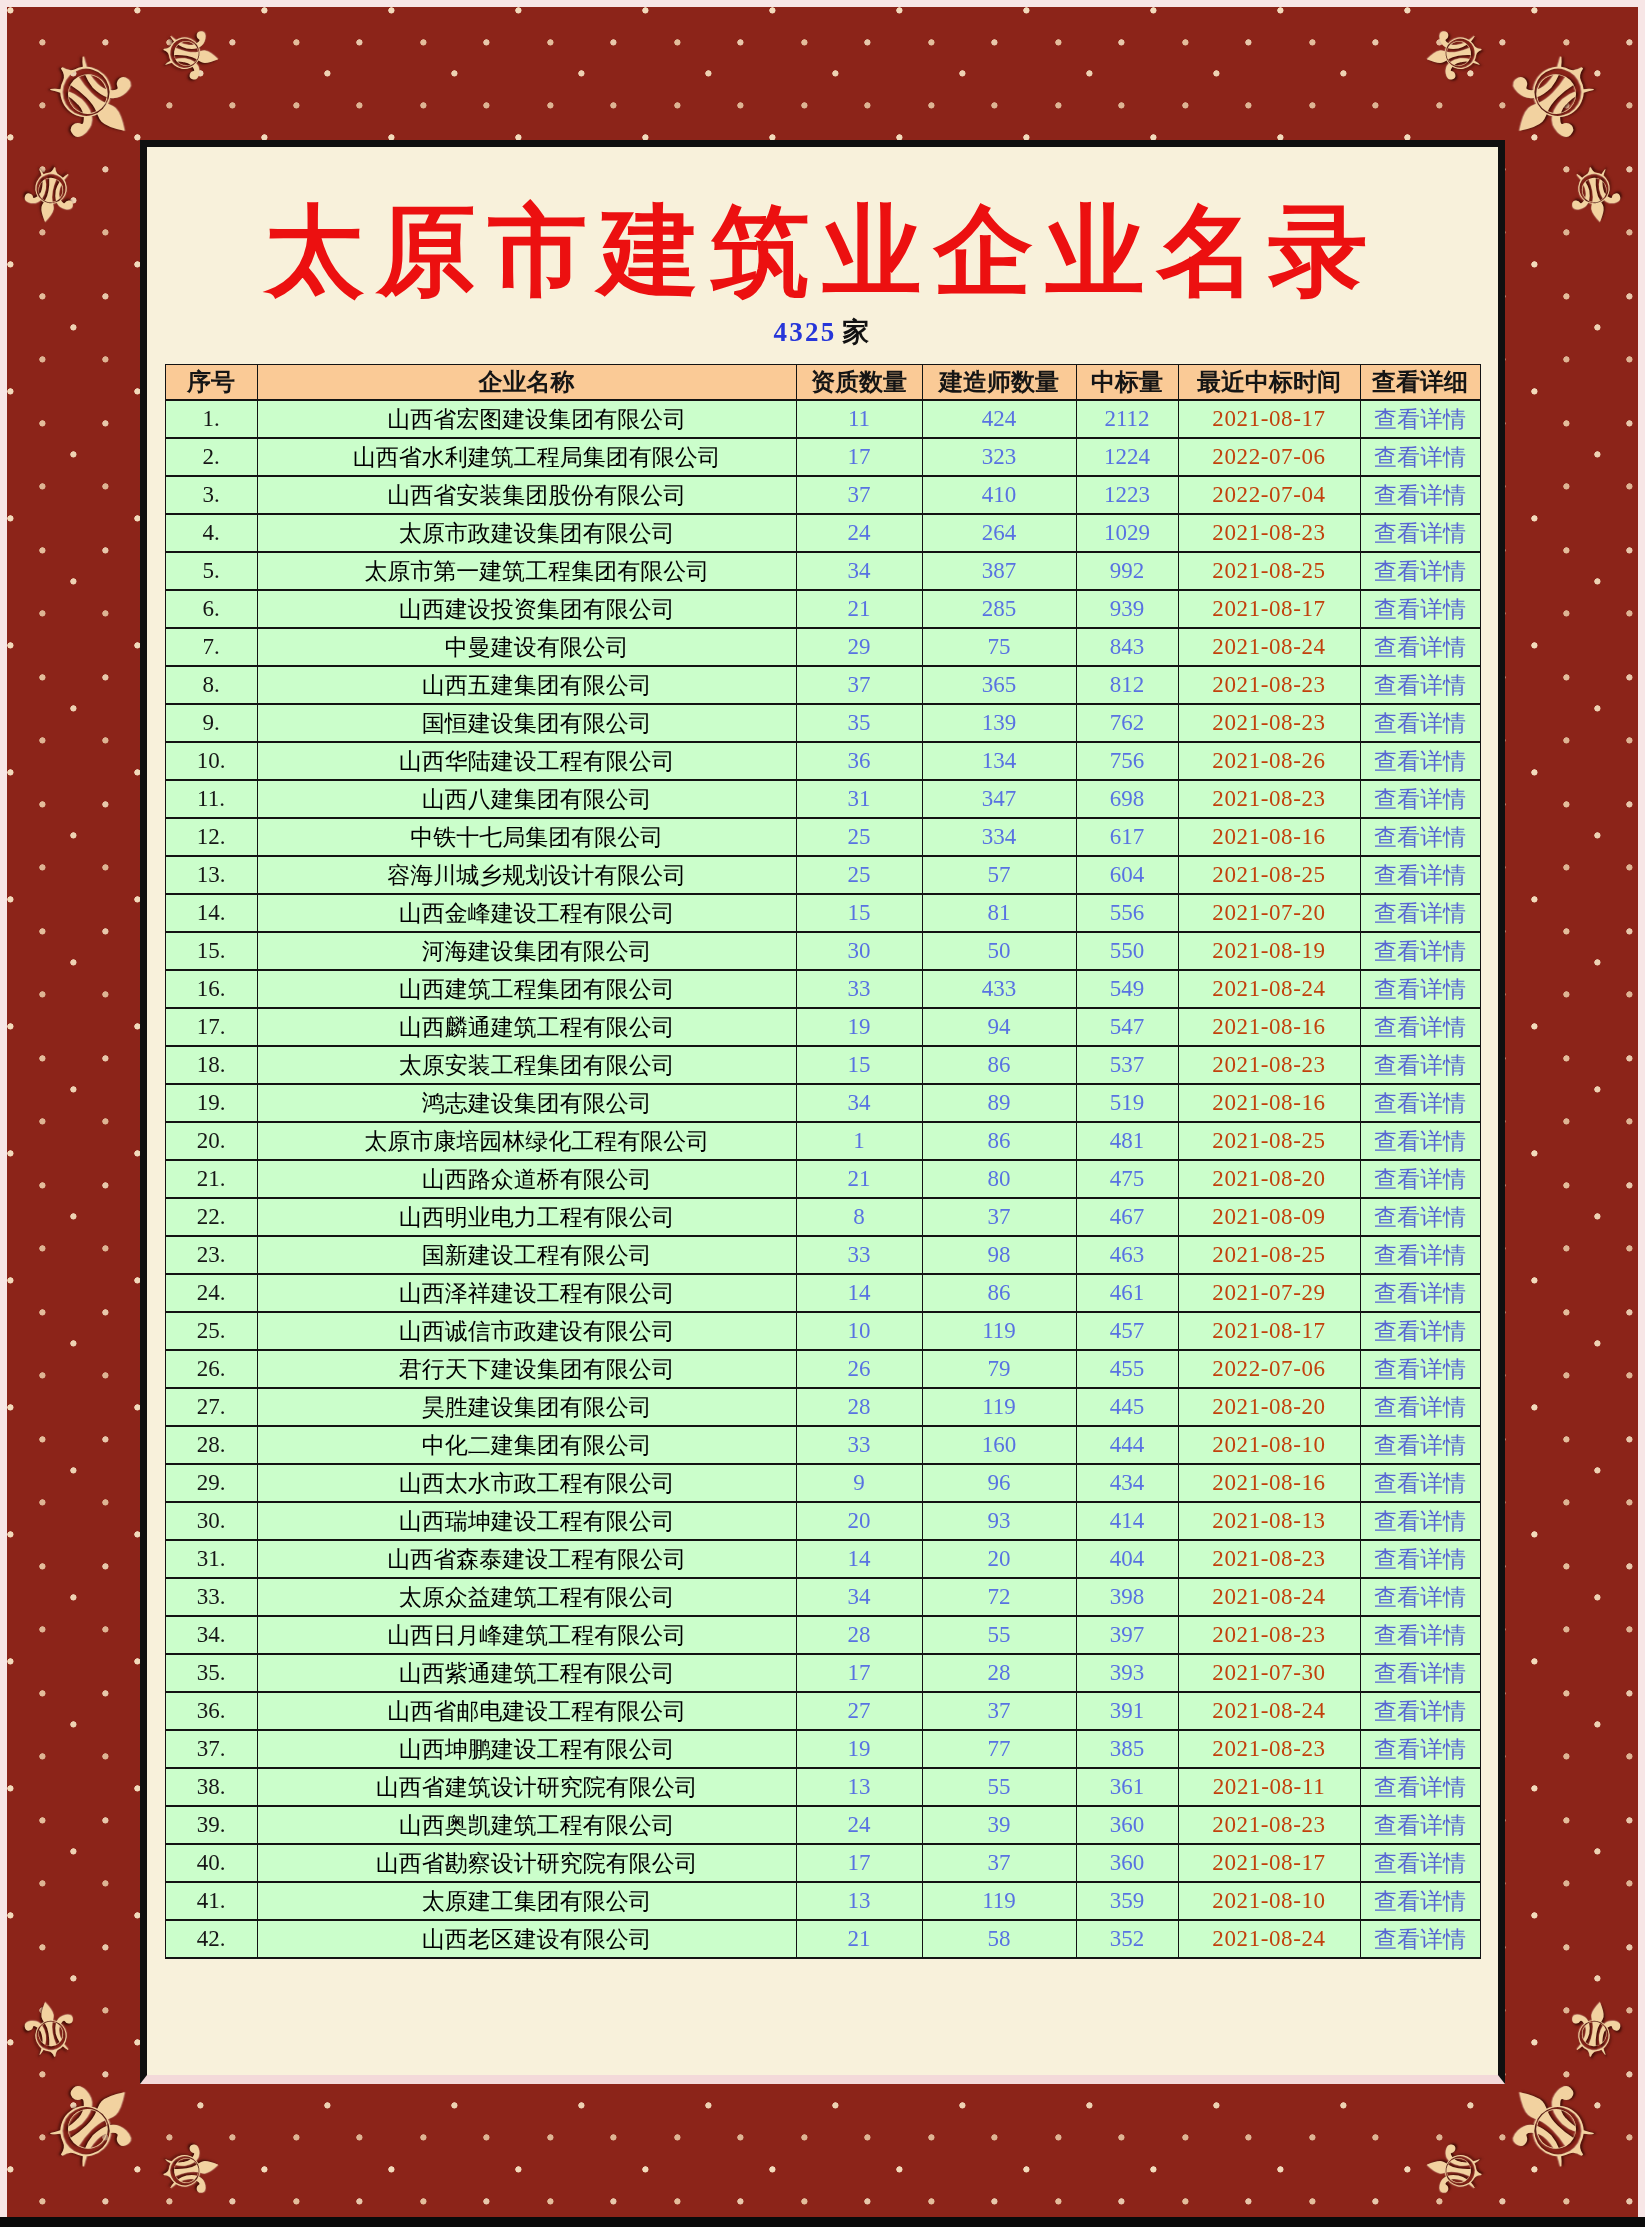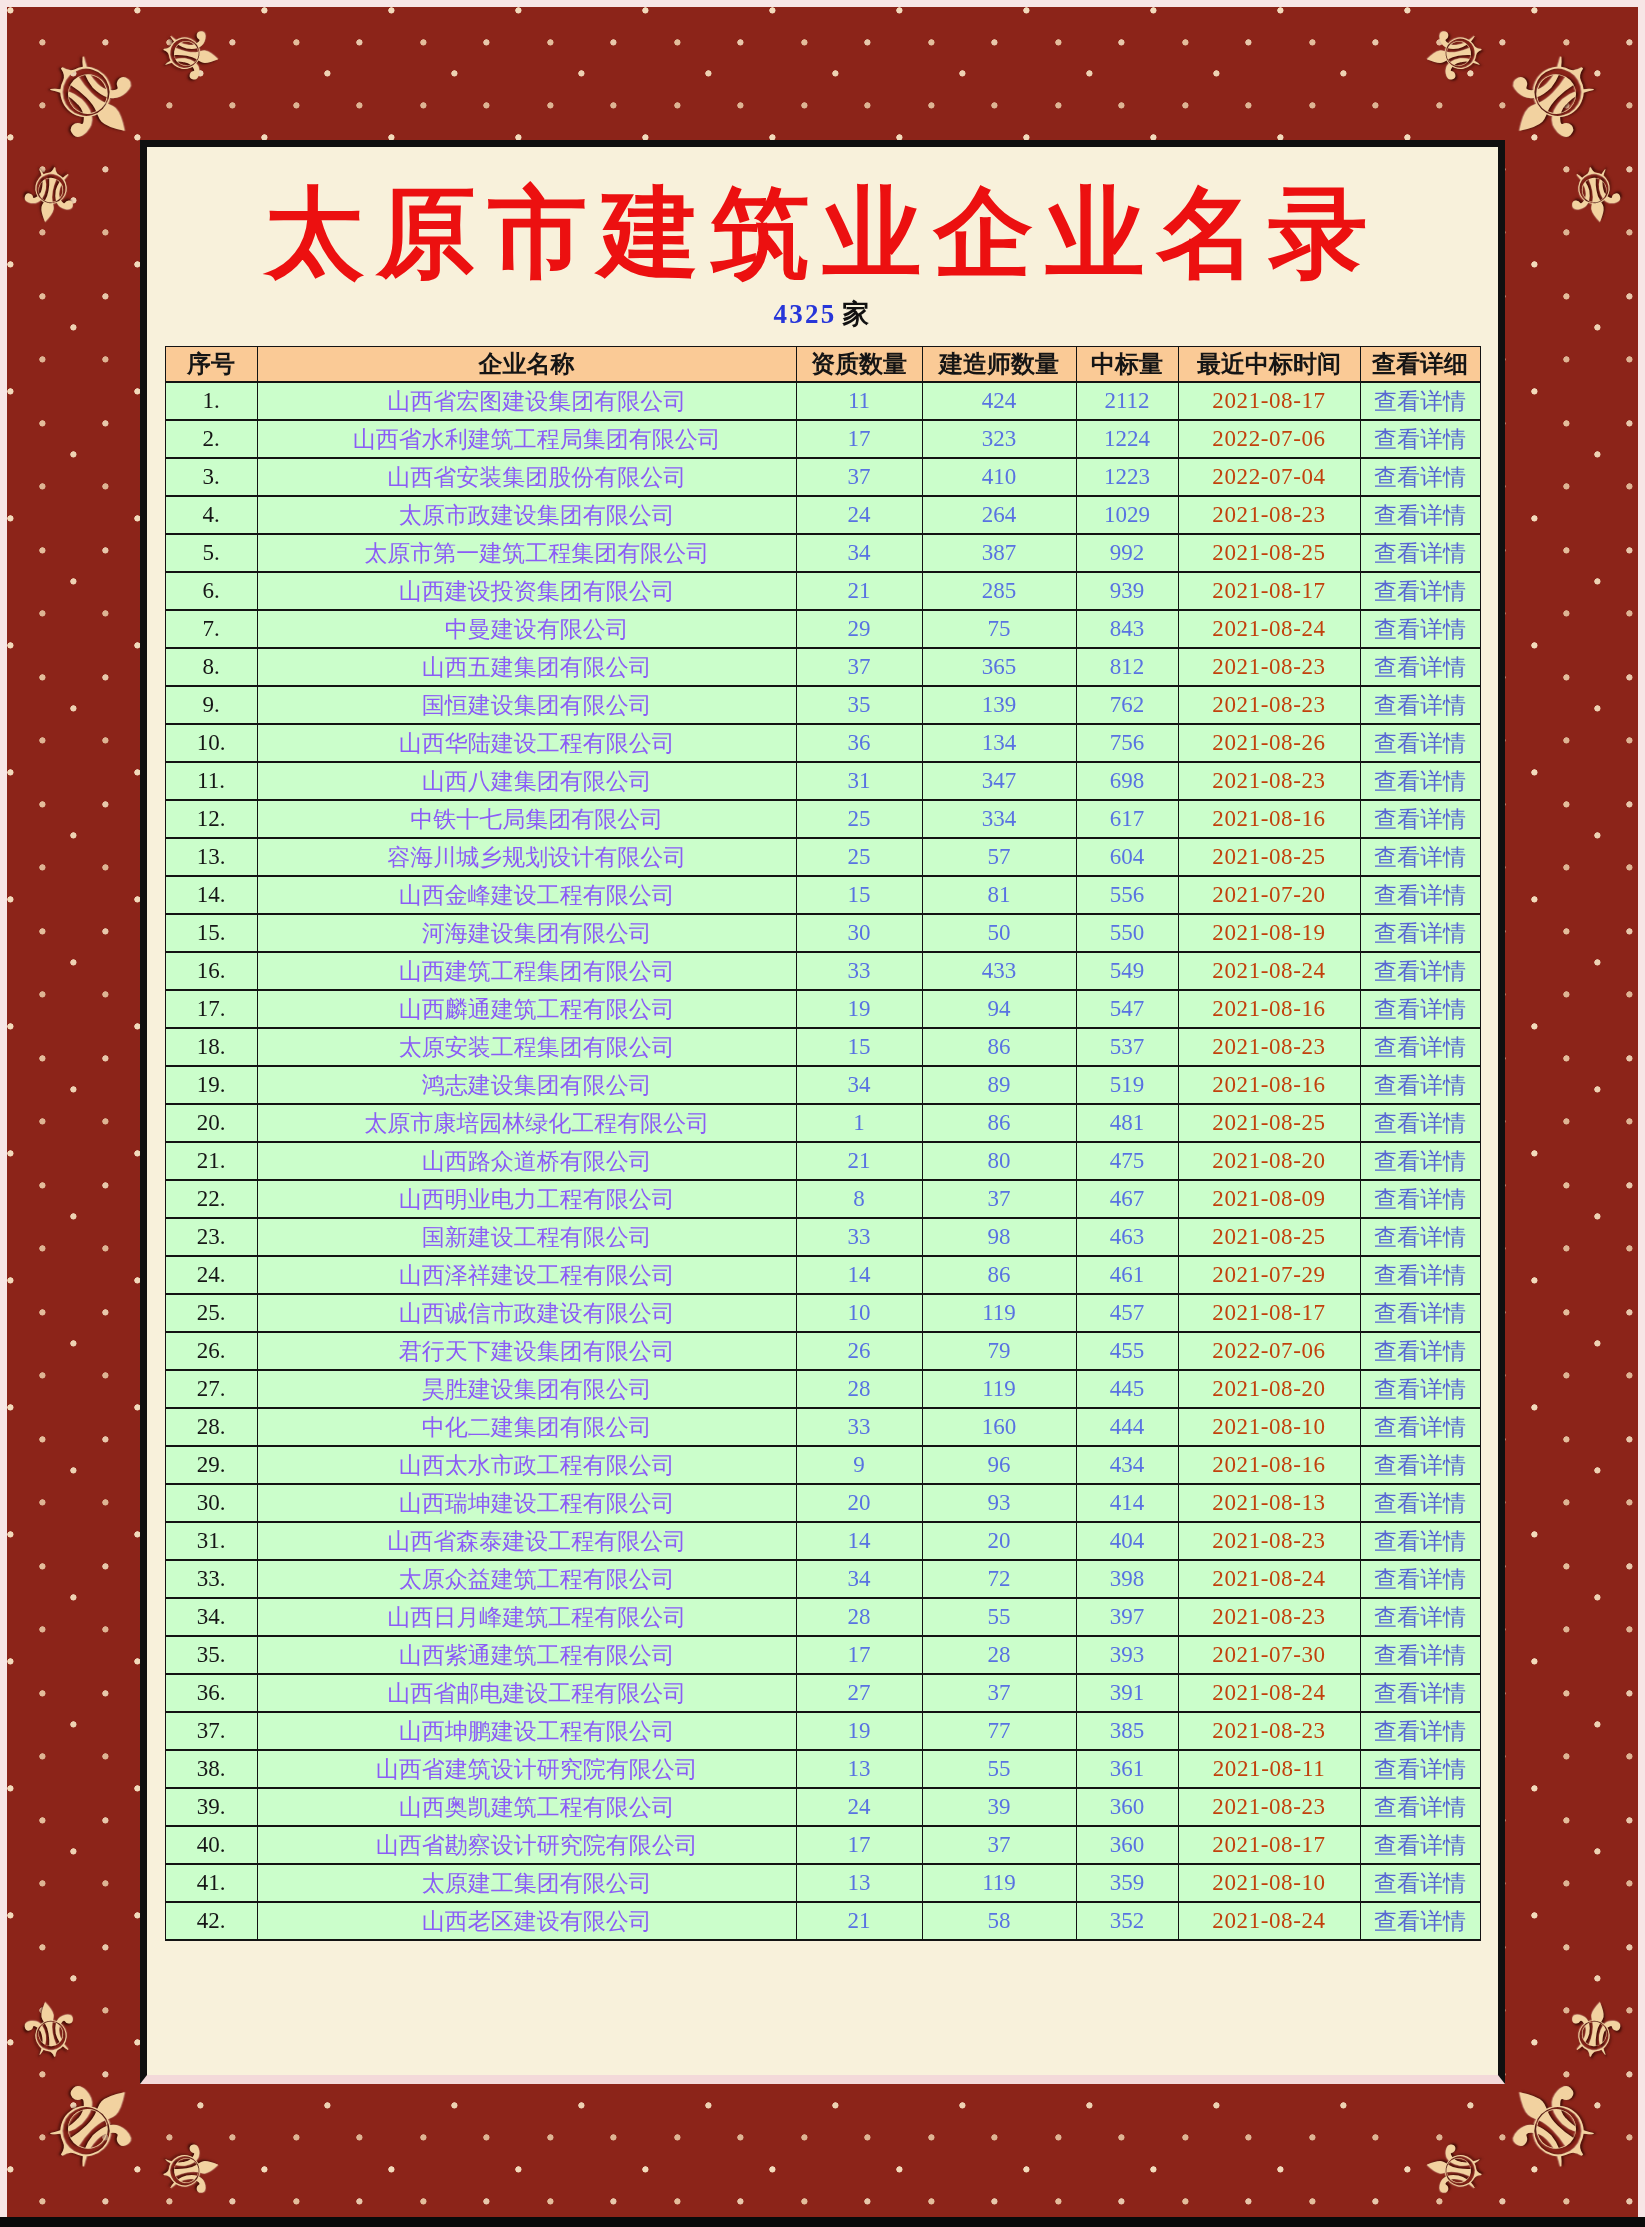--- a/index.html
+++ b/index.html
@@ -48,21 +48,21 @@
   
   .content{
     position:absolute;left:140px;top:140px;right:140px;bottom:143px;
     border:7.4px solid #101010;
     border-bottom:9px solid #f3d9d9;
     background:#f8f1db;
     box-sizing:border-box;
     text-align:center;
   }
   .title{
-    margin-top:25px;
+    margin-top:43px;
     font-size:99px;
     line-height:1.25;
     font-weight:bold;
     color:#ec1010;
     letter-spacing:12.5px;
     white-space:nowrap;
   }
   .count-line{
     font-size:27px;
     font-weight:bold;
@@ -91,21 +91,21 @@
     color:#151515;
     border-bottom:2.8px solid #131313;
   }
   table.directory td{
     background:#cbfecb;
     height:38px;
     font-size:23px;
     text-align:center;
   }
   td.c-no{color:#161616;}
-  td.c-name{text-align:left;padding-left:21.5px;color:#8b5cf6;}
+  td.c-name{text-align:left;padding-left:21.5px;color:#000000;}
   td.c-num{color:#5872e2;}
   td.c-date{color:#c2410c;letter-spacing:0.6px;}
   td.c-link{color:#5867d2;}
   td.c-link .link{color:#5867d2;cursor:pointer;}
 </style>
 </head>
 <body>
 
 <div class="page">
   <div class="outer-edge"></div>

